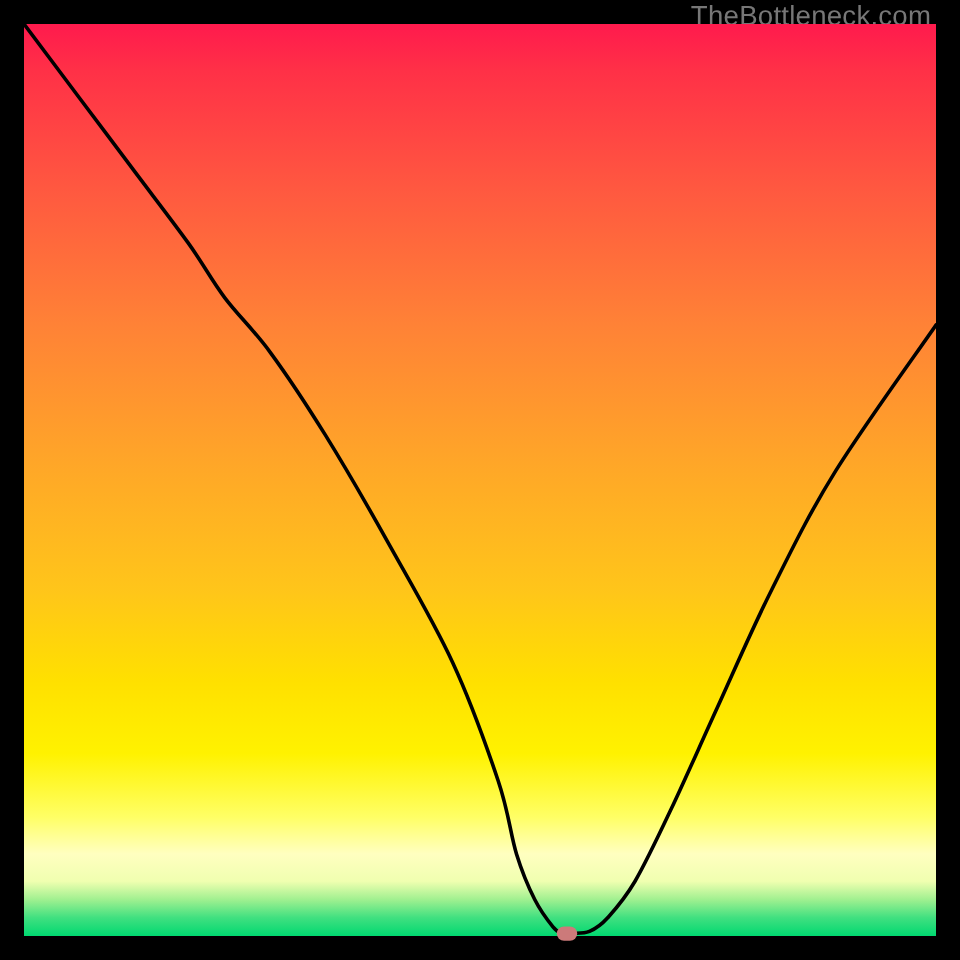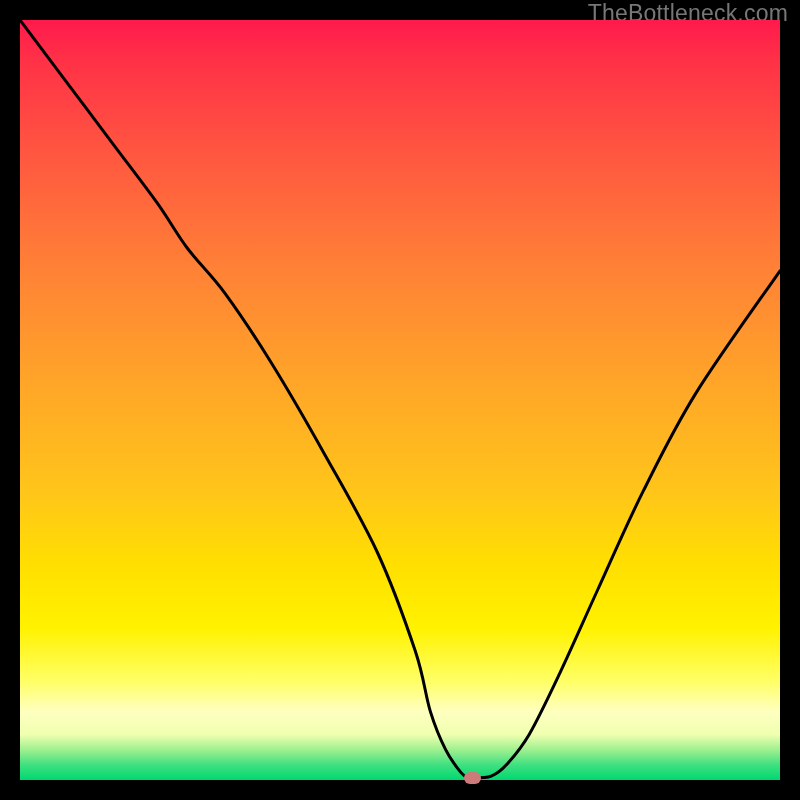--- a/index.html
+++ b/index.html
@@ -37,21 +37,21 @@
       #ffffc0 91%,
       #f0ffb0 94%,
       #a0f090 96%,
       #40e080 98%,
       #00d870 100%
     );
   }
   .watermark {
     position: absolute;
     top: 0px;
-    right: 12px;
+    right: 24px;
     font-size: 23px;
     font-weight: 500;
     color: #777;
     letter-spacing: 0.2px;
     user-select: none;
   }
   svg.curve {
     position: absolute;
     left: 0;
     top: 0;

